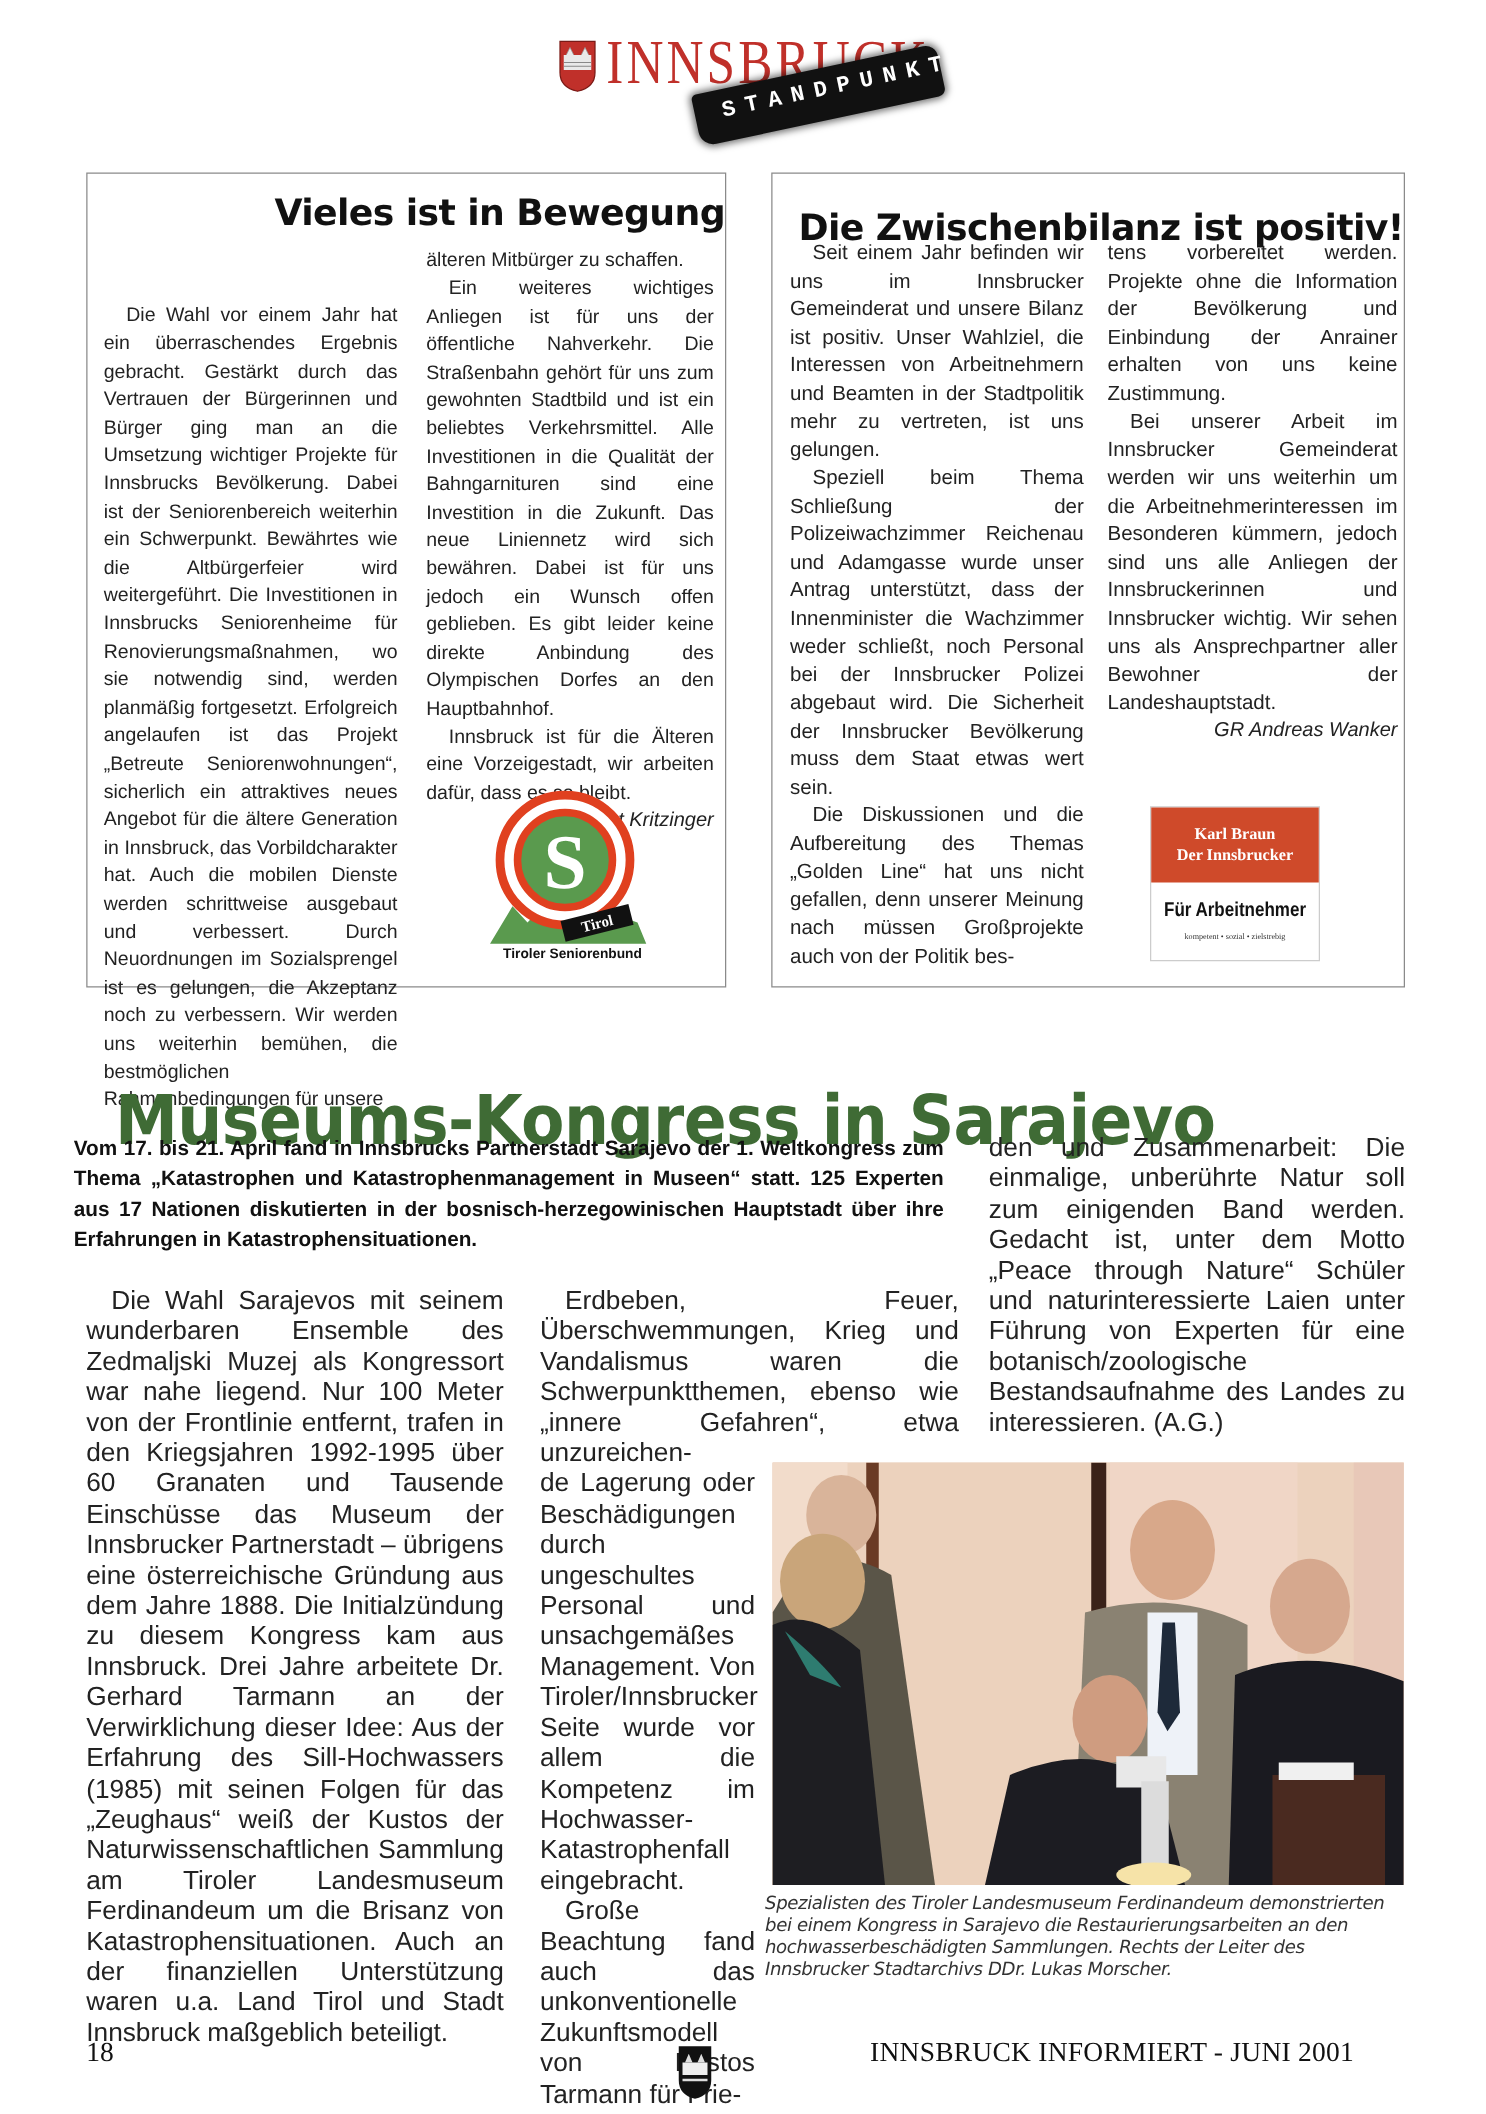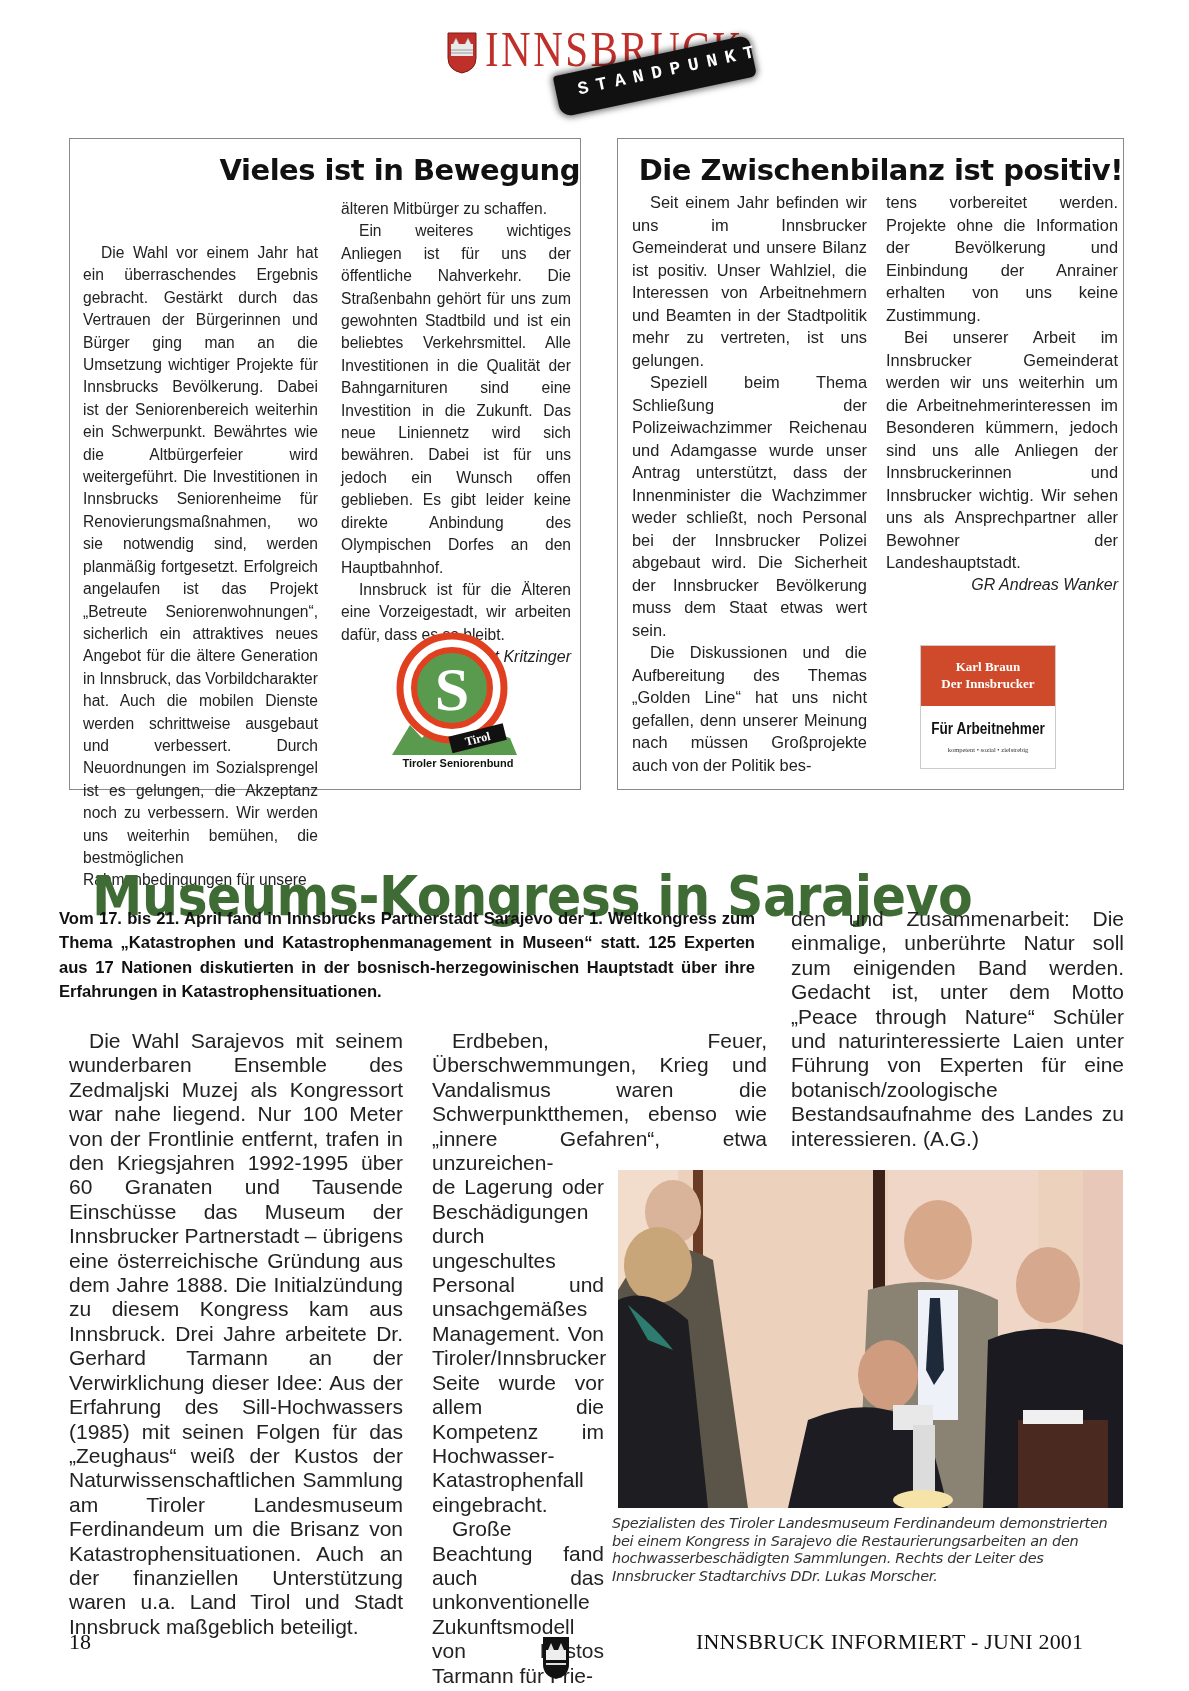--- a/index.html
+++ b/index.html
@@ -11,21 +11,21 @@
   .brand { position: absolute; left: 38px; top: 0px; font-family: "Liberation Serif", serif; font-size: 50px; letter-spacing: 3px; color: #c0302a; line-height: 1; transform: scaleX(0.82); transform-origin: left top; }
   .stamp { position: absolute; left: 110px; top: 52px; width: 200px; height: 42px; background: #111; transform: rotate(-12deg); transform-origin: left center; border-radius: 4px 10px 6px 12px; box-shadow: 0 0 6px 2px rgba(0,0,0,0.55); }
   .stamp span { position: absolute; left: 22px; top: 8px; color: #fff; font-family: "Liberation Mono", monospace; font-size: 18px; letter-spacing: 8px; font-weight: bold; }
 
   
   .box { position: absolute; border: 1.5px solid #8a8a8a; box-sizing: border-box; background: #fff; }
   .box-left { left: 69px; top: 138px; width: 512px; height: 652px; }
   .box-right { left: 617px; top: 138px; width: 507px; height: 652px; }
   .box h2 { margin: 0; position: absolute; left: 0; right: 0; text-align: right; font-family: "DejaVu Sans", sans-serif; font-weight: bold; font-size: 29px; letter-spacing: -0.5px; color: #111; }
   .box-left h2 { top: 14px; }
-  .box-right h2 { top: 14px; }
+  .box-right h2 { top: 26px; }
   .col { position: absolute; font-size: 15.6px; line-height: 22.4px; color: #222; text-align: justify; }
   .col p { margin: 0; text-indent: 18px; }
   .col p.noindent { text-indent: 0; }
   .box-left .c1 { left: 13px; top: 68px; width: 235px; margin-top: 35px; }
   .box-left .c2 { left: 271px; top: 59px; width: 230px; }
   .box-right .c1 { left: 14px; top: 52px; width: 235px; }
   .box-right .c2 { left: 268px; top: 52px; width: 232px; }
   .box-right .col { font-size: 16.4px; line-height: 22.5px; }
   .signature { font-style: italic; text-align: right; margin-top: 20px; text-indent: 0; font-size: 16px; }
 

